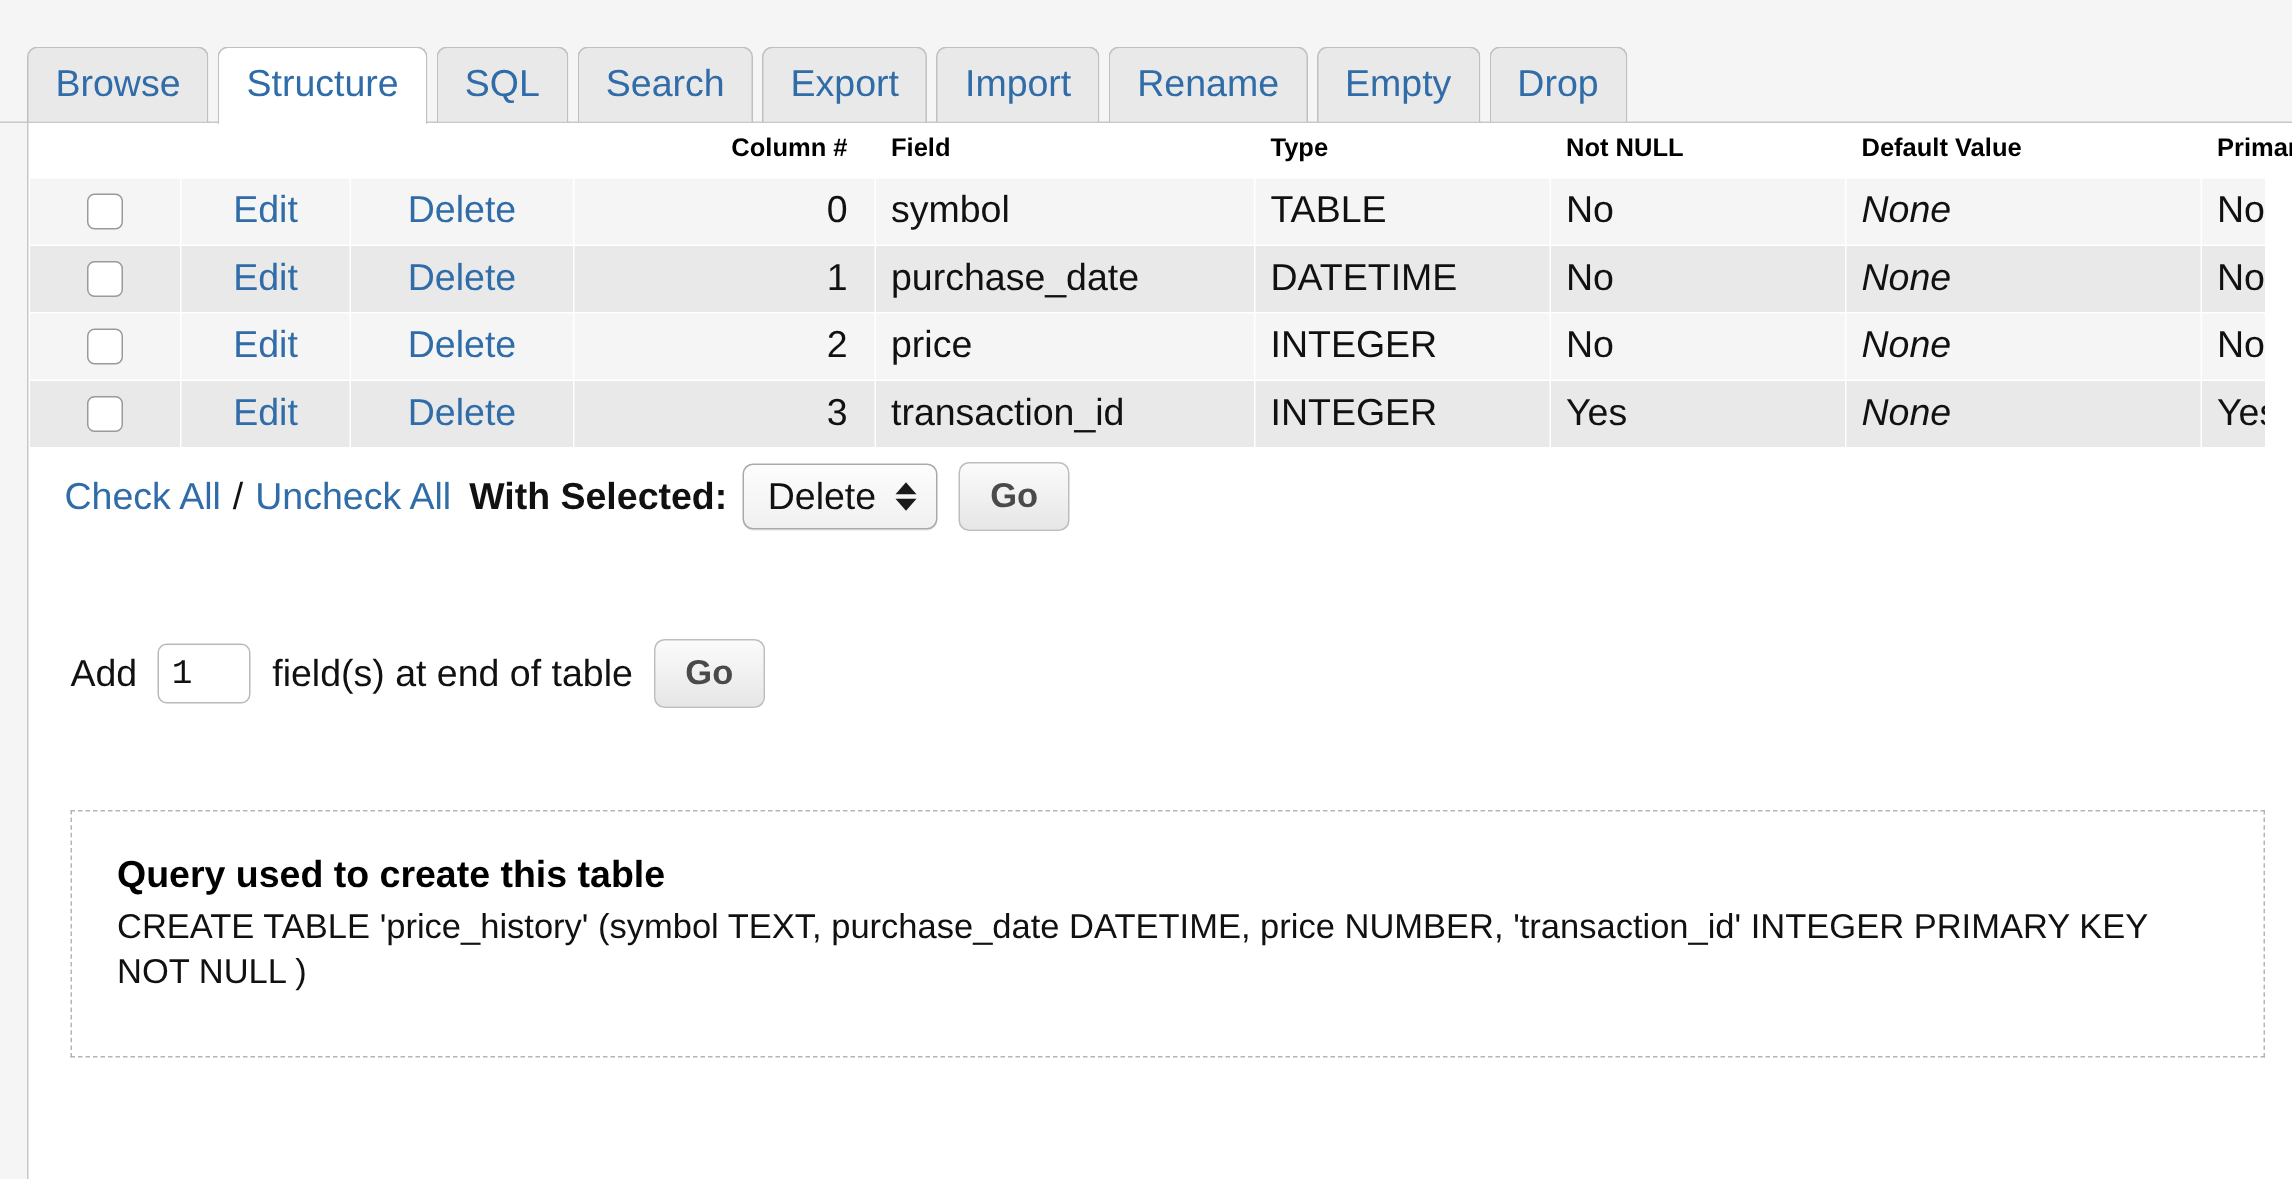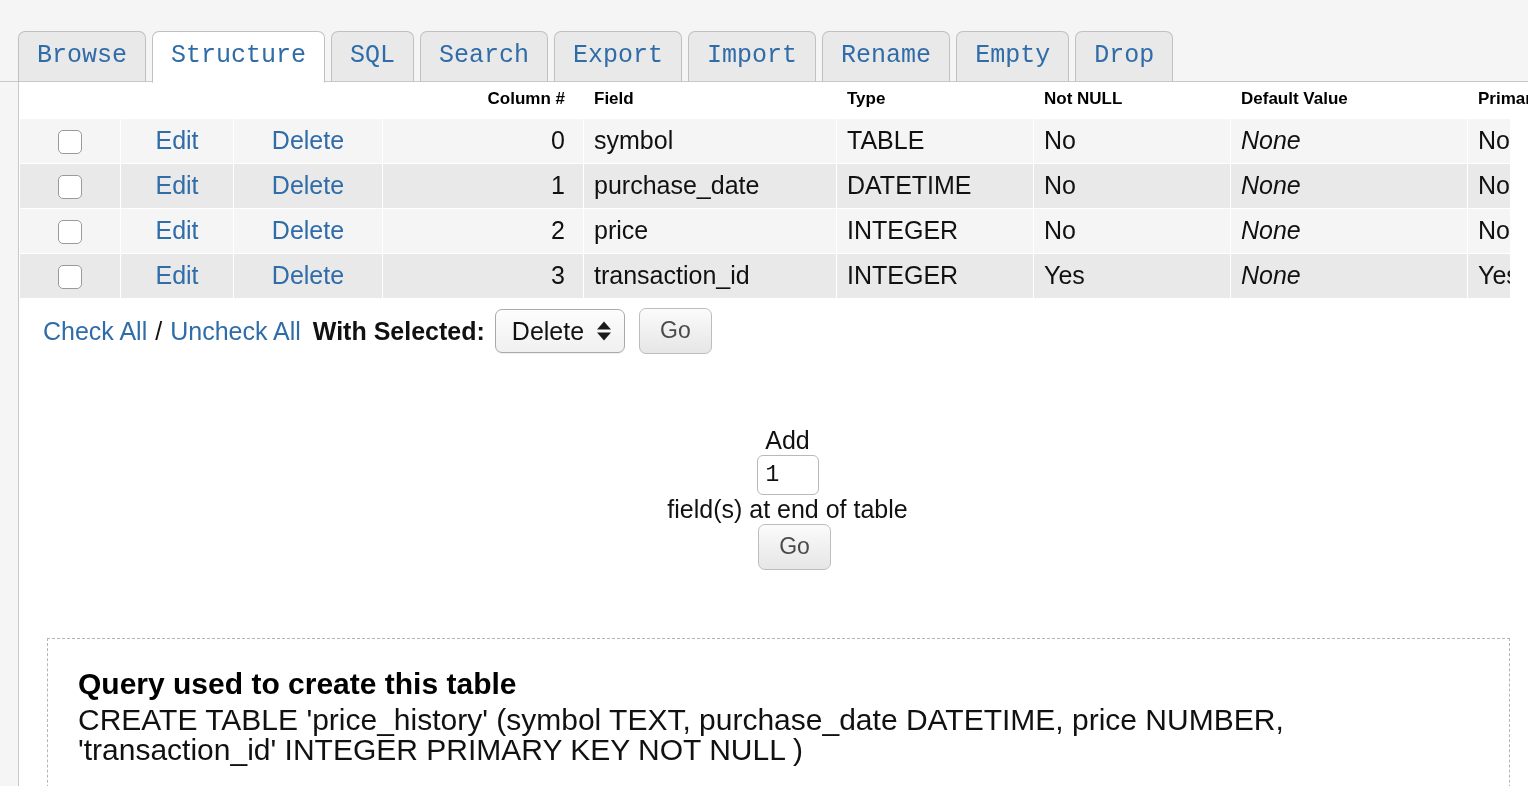--- a/index.html
+++ b/index.html
@@ -35,21 +35,20 @@
     height: 1px;
     background: #c8c8c8;
   }
   .tabs {
     position: absolute;
     left: 18px;
     bottom: 0;
     display: flex;
     align-items: flex-end;
     gap: 6px;
-    font-family: Liberation Mono, monospace;
   }
   .tab {
     position: relative;
     display: block;
     padding: 9px 18px 10px 18px;
     background: #e9e9e9;
     border: 1px solid #c0c0c0;
     border-bottom: 1px solid #c8c8c8;
     border-radius: 7px 7px 0 0;
     color: #2f6ca8;
@@ -194,30 +193,30 @@
   .gobtn {
     background: linear-gradient(#fbfbfb, #e6e6e6);
     border: 1px solid #bdbdbd;
     border-radius: 7px;
     color: #4a4a4a;
     font-size: 23px;
     padding: 8px 20px 9px 20px;
     margin-left: 14px;
     cursor: pointer;
     font-family: "Liberation Sans", sans-serif;
+    font-weight: bold;
   }
 
   
   .addrow {
     display: flex;
     align-items: center;
     margin: 72px 0 0 28px;
     font-size: 25px;
     color: #111;
-    flex-direction: column;
   }
   .numinput {
     width: 62px;
     height: 40px;
     border: 1px solid #b9b9b9;
     border-radius: 6px;
     background: #fff;
     font-family: "Liberation Mono", monospace;
     font-size: 23px;
     color: #111;
@@ -228,27 +227,27 @@
 
   
   .querybox {
     margin: 68px 18px 0 28px;
     border: 1px dashed #b5b5b5;
     padding: 28px 30px 42px 30px;
     background: #ffffff;
   }
   .querybox h3 {
     margin: 0 0 4px 0;
-    font-size: 30px;
+    font-size: 25px;
     font-weight: bold;
     color: #000;
   }
   .querybox p {
     margin: 0;
-    font-size: 30px;
+    font-size: 23px;
     line-height: 30px;
     color: #111;
     max-width: 1355px;
   }
 </style>
 </head>
 <body>
 
 <div id="page">
 

